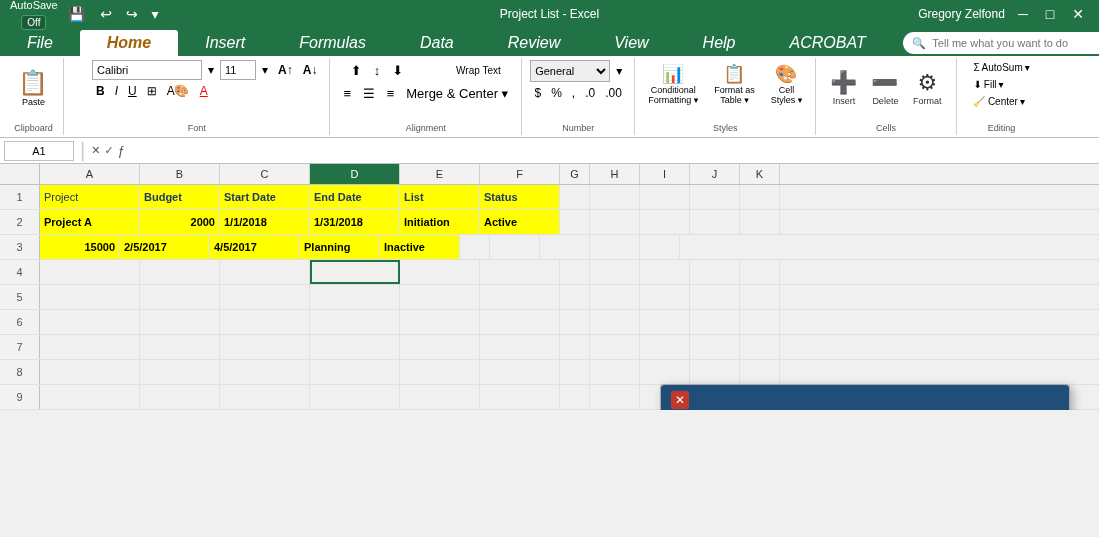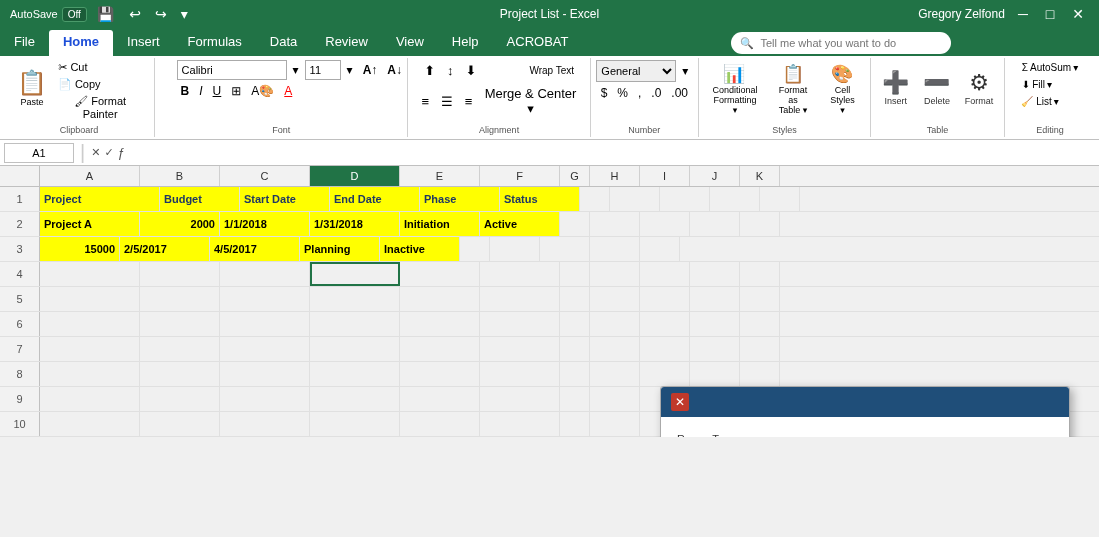--- a/index.html
+++ b/index.html
@@ -11,29 +11,29 @@
       color: white;
       height: 28px;
       display: flex;
       align-items: center;
       justify-content: space-between;
       padding: 0 10px;
       font-size: 12px;
     }
     .title-bar-left { display: flex; align-items: center; gap: 8px; }
     .title-bar-center { position: absolute; left: 50%; transform: translateX(-50%); font-size: 12px; }
-    .autosave-area { display: flex; align-items: center; gap: 4px; font-size: 11px; }
+    .autosave-area { display: flex; align-items: center; gap: 4px; font-size: 11px; flex-direction: column; }
     .toggle-btn { background: #1a5c38; border: 1px solid #4a9a6a; border-radius: 3px; color: white; padding: 1px 5px; font-size: 10px; cursor: pointer; }
     .qs-btn { background: none; border: none; color: white; font-size: 14px; cursor: pointer; padding: 0 3px; }
     .win-btn { background: none; border: none; color: white; font-size: 14px; cursor: pointer; padding: 0 5px; }
     .ribbon-tabs { display: flex; background: #217346; padding-top: 2px; }
     .ribbon-tab {
-      color: white; padding: 4px 14px; font-size: 13px; cursor: pointer; border-radius: 3px 3px 0 0;
-    }
-    .ribbon-tab.active { background: white; color: #1d4ed8; font-weight: 600; }
+      color: white; padding: 4px 27px; font-size: 16px; cursor: pointer; border-radius: 3px 3px 0 0; font-style: italic;
+    }
+    .ribbon-tab.active { background: white; color: #a16207; font-weight: 600; }
 
     .ribbon-content {
       background: white;
       border-bottom: 1px solid #c0c0c0;
       display: flex;
       align-items: stretch;
       padding: 2px 4px;
       min-height: 82px;
     }
     .ribbon-group {
@@ -291,25 +291,20 @@
 </div>
 
 <div class="ribbon-content">
 
   <div class="ribbon-group">
     <div class="clipboard-area">
       <button class="paste-btn">
         <span class="paste-icon">📋</span>
         <span>Paste</span>
       </button>
-      <div class="small-copy-area">
-        <button class="small-copy-btn">✂ Cut</button>
-        <button class="small-copy-btn">📄 Copy</button>
-        <button class="small-copy-btn">🖌 Format Painter</button>
-      </div>
     </div>
     <span class="ribbon-group-label">Clipboard</span>
   </div>
 
   <div class="ribbon-group" style="min-width:180px;">
     <div class="ribbon-group-content" style="flex-direction:column; align-items:flex-start; gap:2px;">
       <div class="font-row">
         <input class="font-name-box" value="Calibri" style="">
         <button class="font-btn">▾</button>
         <input class="font-size-box" value="11" style="">
@@ -392,38 +387,38 @@
       </button>
       <button class="big-ribbon-btn">
         <span class="big-icon">➖</span>
         <span>Delete</span>
       </button>
       <button class="big-ribbon-btn">
         <span class="big-icon">⚙</span>
         <span>Format</span>
       </button>
     </div>
-    <span class="ribbon-group-label">Table</span>
+    <span class="ribbon-group-label">Cells</span>
   </div>
 
   <div class="ribbon-group" style="min-width:90px; border-right:none;">
     <div class="editing-group">
       <button class="editing-btn">
         <span>Σ</span>
         <span>AutoSum</span>
         <span>▾</span>
       </button>
       <button class="editing-btn">
         <span>⬇</span>
         <span>Fill</span>
         <span>▾</span>
       </button>
       <button class="editing-btn">
         <span>🧹</span>
-        <span>List</span>
+        <span>Center</span>
         <span>▾</span>
       </button>
     </div>
     <span class="ribbon-group-label">Editing</span>
   </div>
 
 </div>
 
 <div class="formula-bar">
   <input class="name-box" value="A1" style="">
@@ -446,25 +441,25 @@
     <div class="col-header" style="width:80px;">F</div>
     <div class="col-header" style="width:30px;">G</div>
     <div class="col-header" style="width:50px;">H</div>
     <div class="col-header" style="width:50px;">I</div>
     <div class="col-header" style="width:50px;">J</div>
     <div class="col-header" style="width:40px;">K</div>
   </div>
 
   <div class="grid-row">
     <div class="row-num">1</div>
-    <div class="cell yellow header-cell" style="width:120px; font-weight:bold;">Project</div>
+    <div class="cell yellow header-cell" style="width:100px; font-weight:normal;">Project</div>
     <div class="cell yellow header-cell" style="width:80px; font-weight:bold;">Budget</div>
     <div class="cell yellow header-cell" style="width:90px; font-weight:bold;">Start Date</div>
     <div class="cell yellow header-cell" style="width:90px; font-weight:bold;">End Date</div>
-    <div class="cell yellow header-cell" style="width:80px; font-weight:bold;">Phase</div>
+    <div class="cell yellow header-cell" style="width:80px; font-weight:bold;">List</div>
     <div class="cell yellow header-cell" style="width:80px; font-weight:bold;">Status</div>
     <div class="cell" style="width:30px;"></div>
     <div class="cell" style="width:50px;"></div>
     <div class="cell" style="width:50px;"></div>
     <div class="cell" style="width:50px;"></div>
     <div class="cell" style="width:40px;"></div>
   </div>
 
   <div class="grid-row">
     <div class="row-num">2</div>
@@ -561,34 +556,20 @@
       <div class="cell" style="width:80px;"></div>
       <div class="cell" style="width:80px;"></div>
       <div class="cell" style="width:30px;"></div>
       <div class="cell" style="width:50px;"></div>
       <div class="cell" style="width:50px;"></div>
       <div class="cell" style="width:50px;"></div>
       <div class="cell" style="width:40px;"></div>
     </div>
   <div class="grid-row">
       <div class="row-num">9</div>
-      <div class="cell" style="width:100px;"></div>
-      <div class="cell" style="width:80px;"></div>
-      <div class="cell" style="width:90px;"></div>
-      <div class="cell" style="width:90px;"></div>
-      <div class="cell" style="width:80px;"></div>
-      <div class="cell" style="width:80px;"></div>
-      <div class="cell" style="width:30px;"></div>
-      <div class="cell" style="width:50px;"></div>
-      <div class="cell" style="width:50px;"></div>
-      <div class="cell" style="width:50px;"></div>
-      <div class="cell" style="width:40px;"></div>
-    </div>
-  <div class="grid-row">
-      <div class="row-num">10</div>
       <div class="cell" style="width:100px;"></div>
       <div class="cell" style="width:80px;"></div>
       <div class="cell" style="width:90px;"></div>
       <div class="cell" style="width:90px;"></div>
       <div class="cell" style="width:80px;"></div>
       <div class="cell" style="width:80px;"></div>
       <div class="cell" style="width:30px;"></div>
       <div class="cell" style="width:50px;"></div>
       <div class="cell" style="width:50px;"></div>
       <div class="cell" style="width:50px;"></div>

